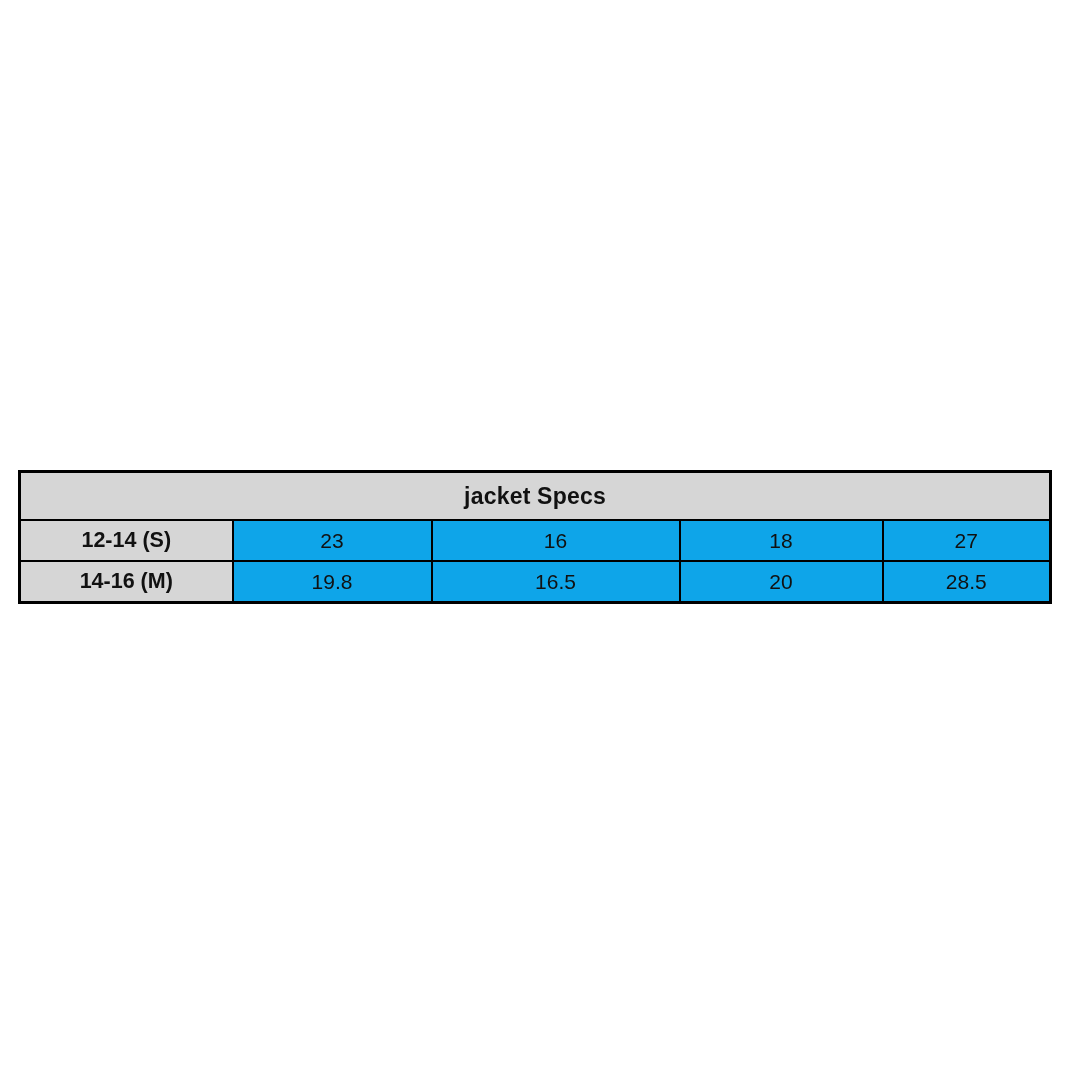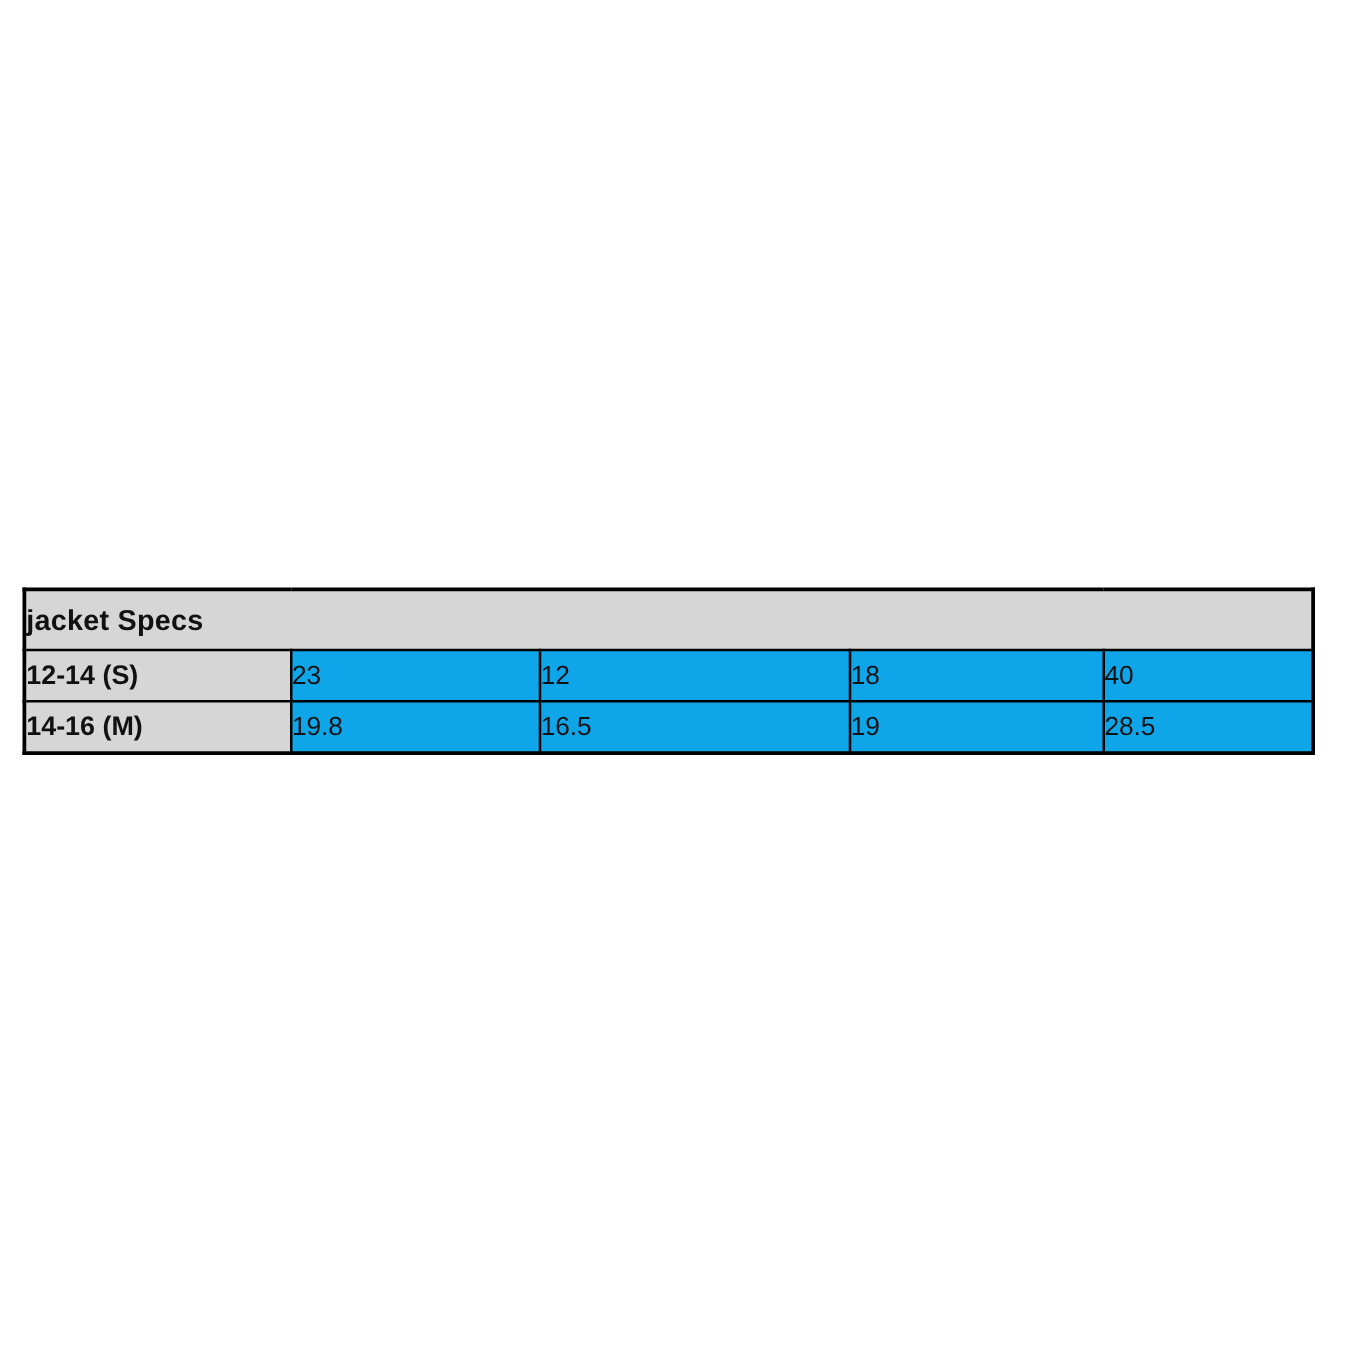--- a/index.html
+++ b/index.html
@@ -27,21 +27,21 @@
     border-collapse: collapse;
     table-layout: fixed;
     border: 3px solid #000000;
   }
 
   table.specs td {
     border: 2px solid #000000;
     padding: 0;
     height: 38px;
     vertical-align: middle;
-    text-align: left;
+    text-align: center;
     font-size: 21px;
     color: #111111;
     font-family: "Liberation Sans", sans-serif;
   }
 
   
   tr.title-row td {
     background: #d6d6d6;
     font-weight: bold;
     font-size: 23px;
@@ -88,26 +88,26 @@
       <col class="c-chest">
       <col class="c-sleeve">
     </colgroup>
     <tbody>
       <tr class="title-row">
         <td colspan="5">jacket Specs</td>
       </tr>
       <tr class="data-row">
         <td class="age-cell">12-14 (S)</td>
         <td>23</td>
-        <td>12</td>
+        <td>16</td>
         <td>18</td>
-        <td>40</td>
+        <td>27</td>
       </tr>
       <tr class="data-row">
         <td class="age-cell">14-16 (M)</td>
         <td>19.8</td>
         <td>16.5</td>
-        <td>19</td>
+        <td>20</td>
         <td>28.5</td>
       </tr>
     </tbody>
   </table>
 </div>
 
 </body></html>

